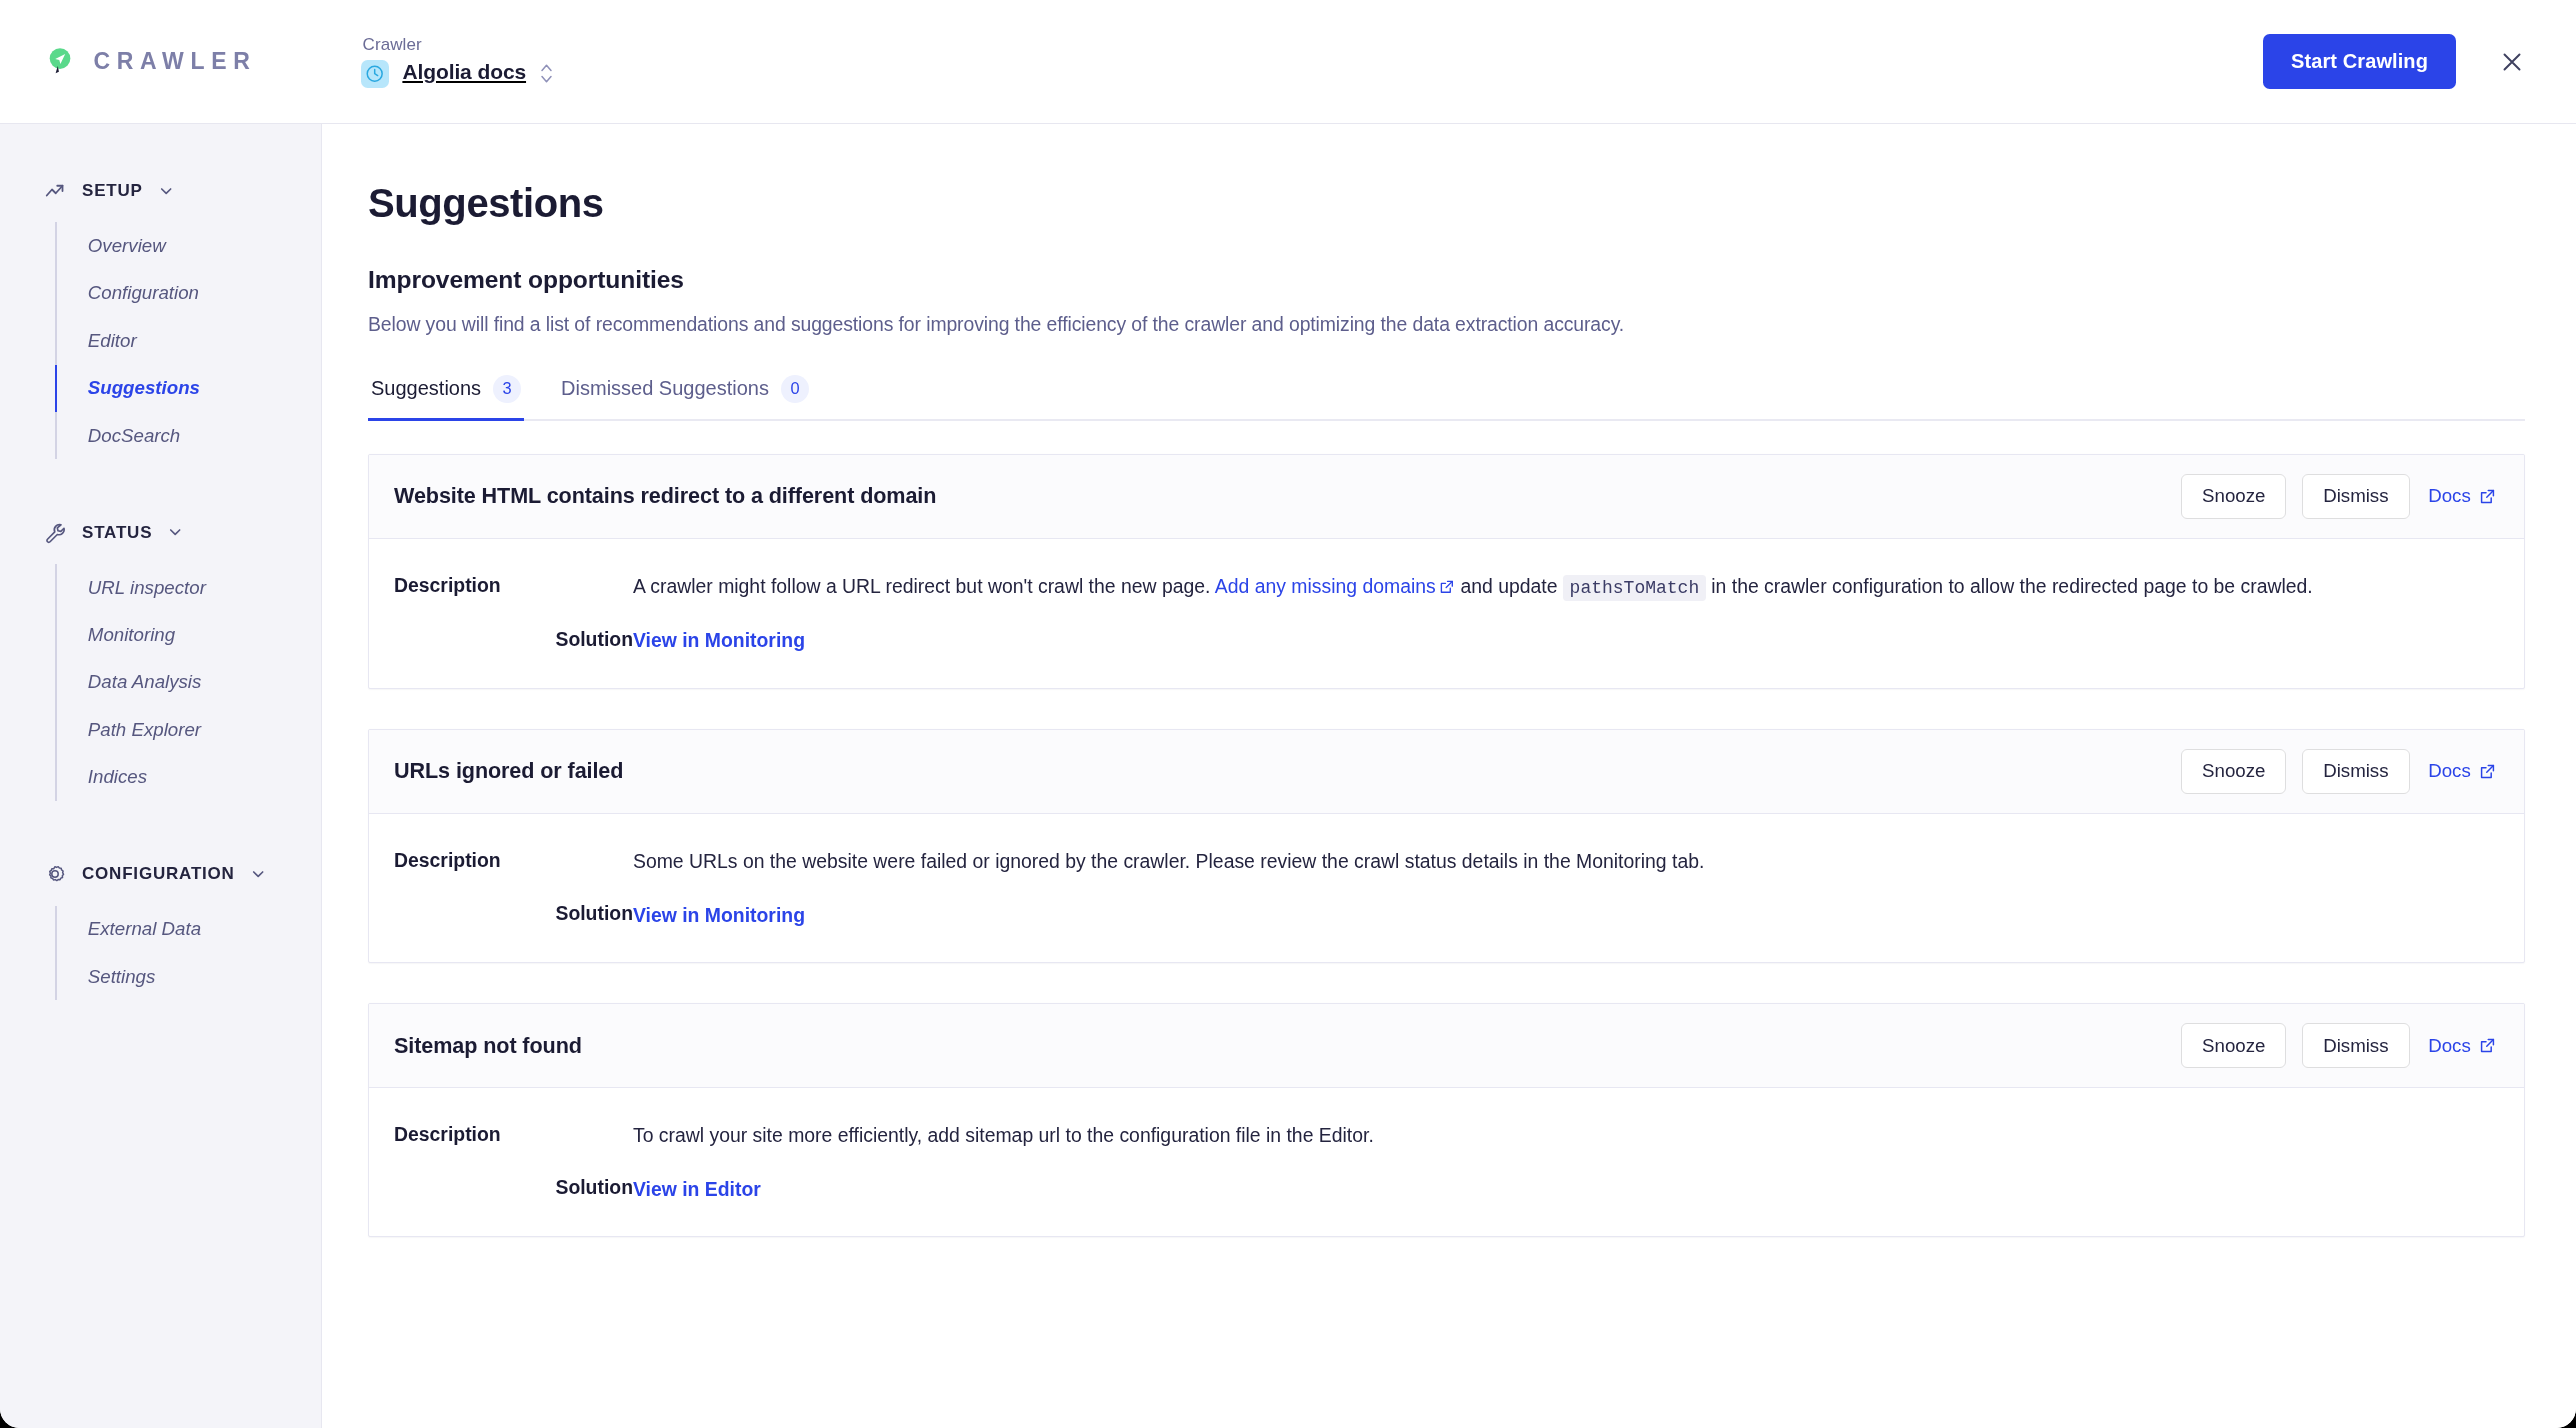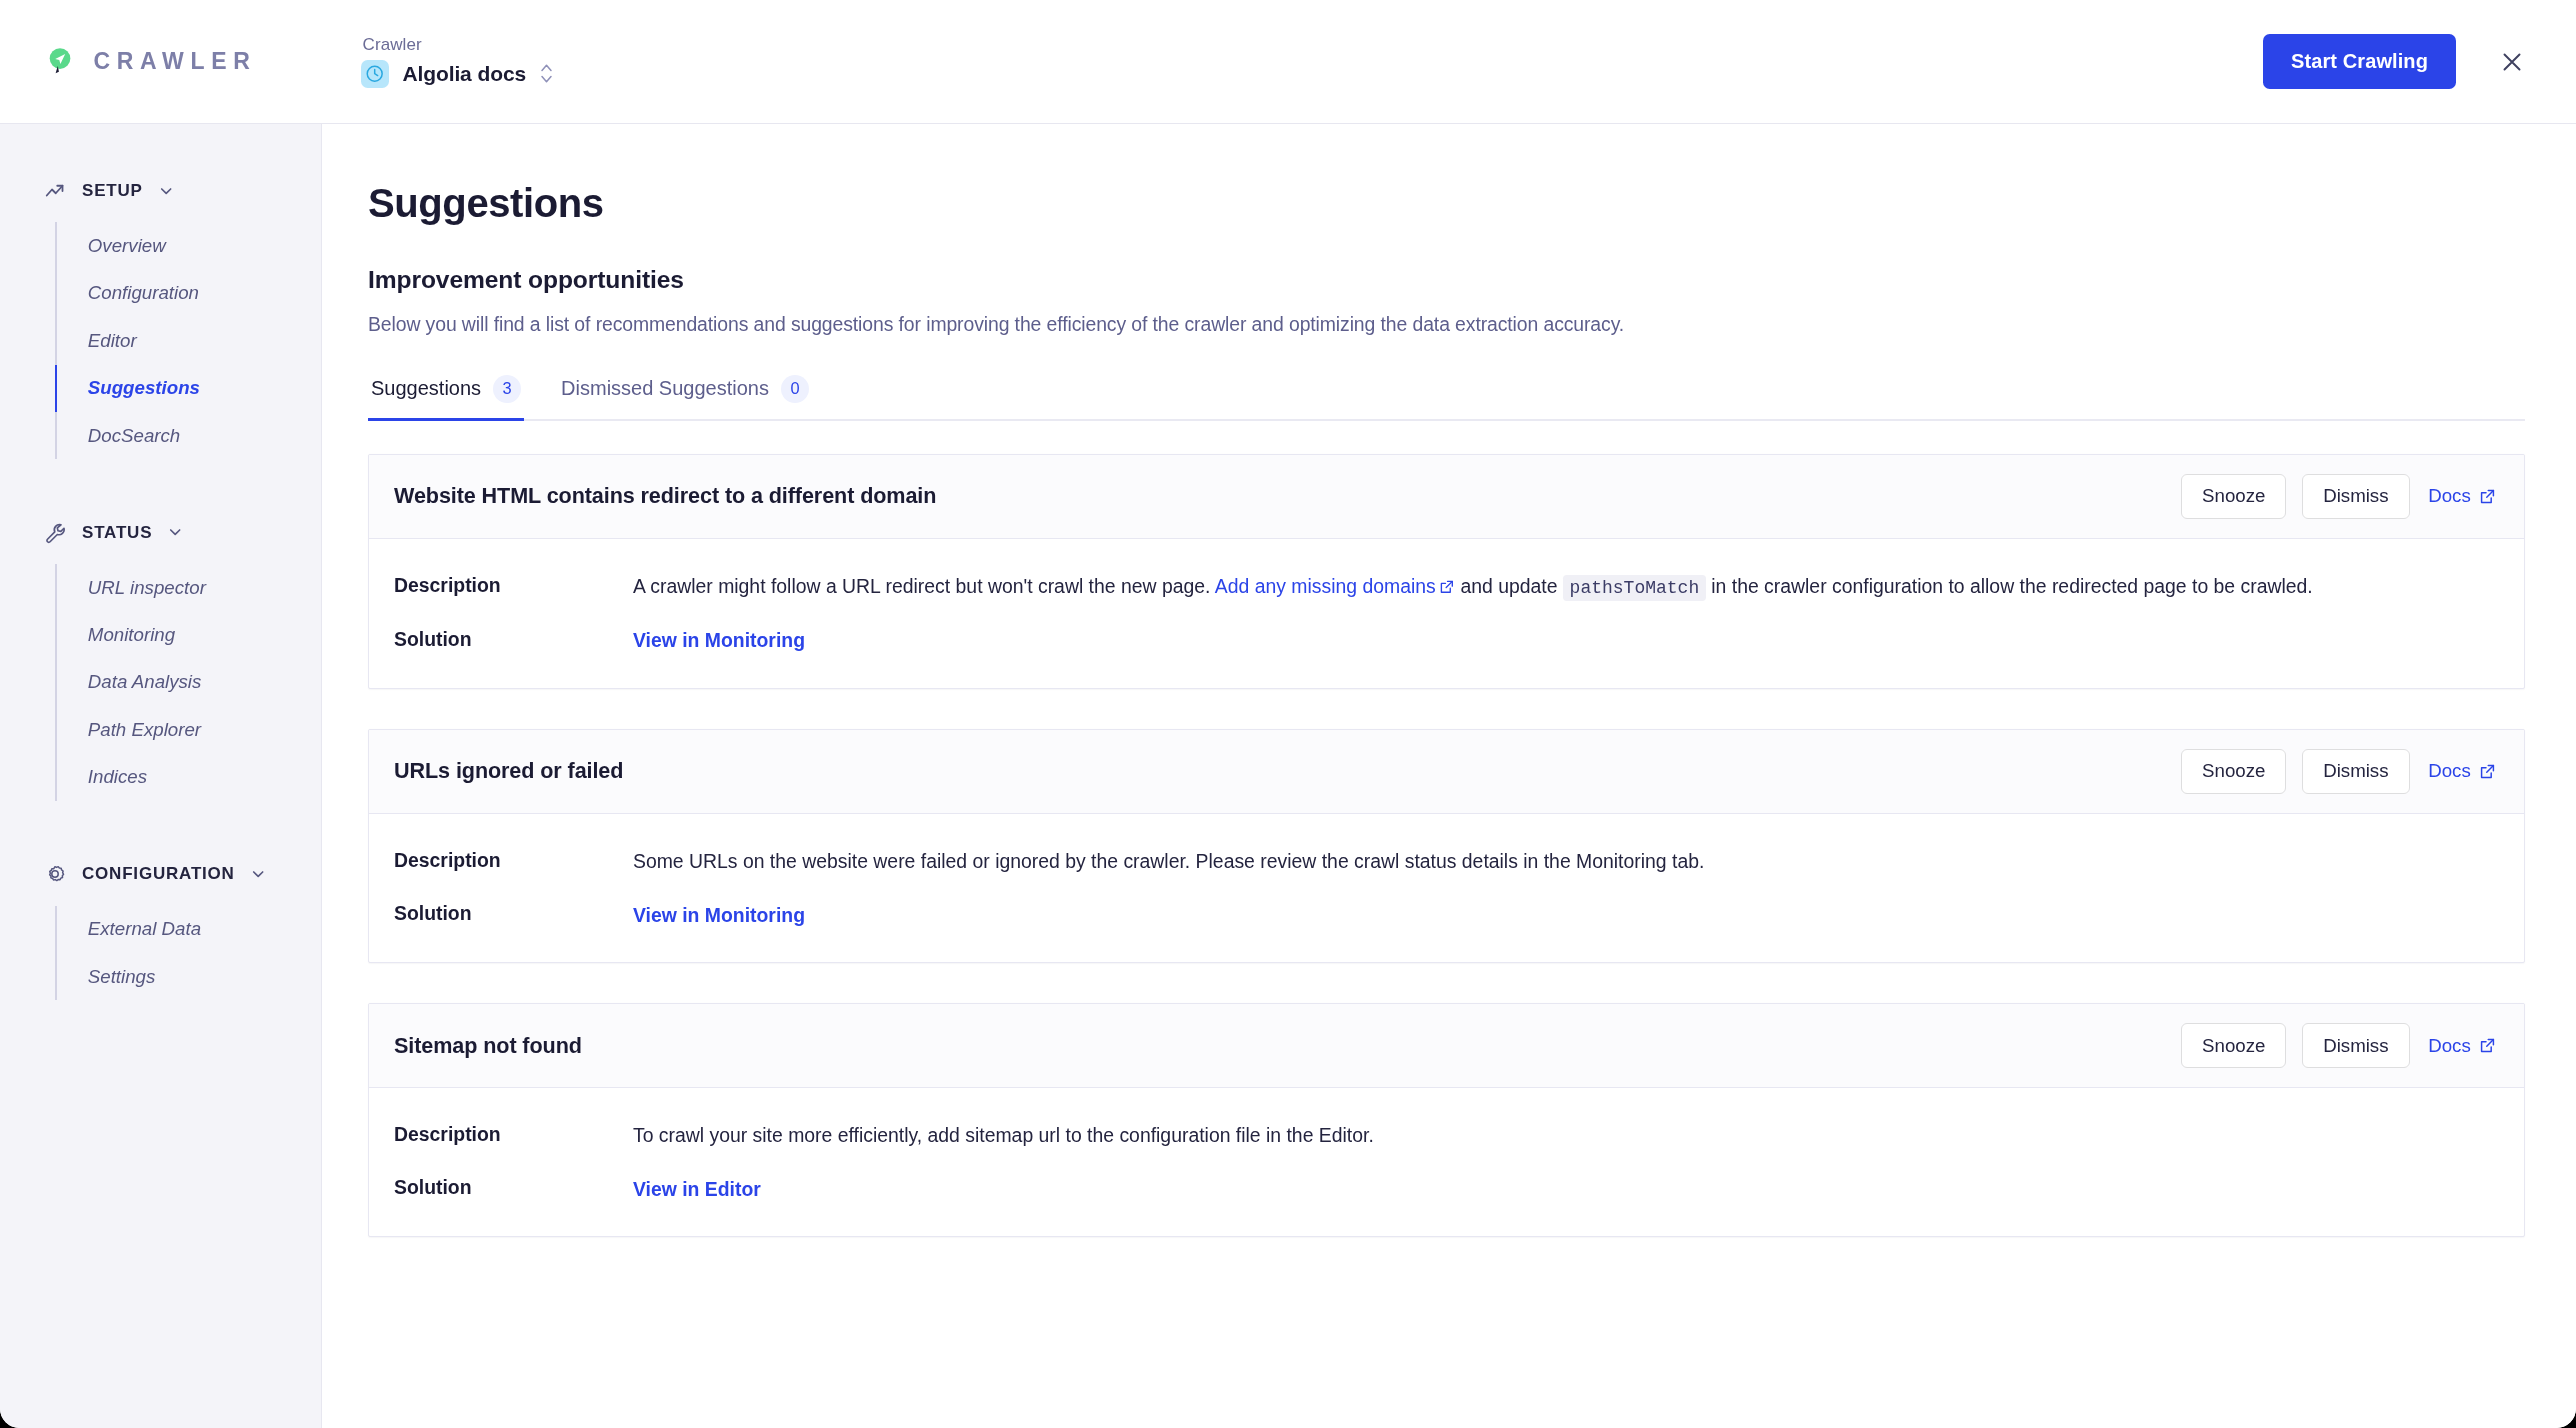--- a/index.html
+++ b/index.html
@@ -57,22 +57,22 @@
     gap: 4.5px;
   }
   .crawler-picker-label {
     font-size: 17px;
     color: #6b6c96;
     letter-spacing: 0.1px;
     padding-left: 1.5px;
   }
   .crawler-picker-row {
     display: flex;
-    align-items: center;
     gap: 13.4px;
+    text-decoration: underline;
   }
   .crawler-avatar {
     width: 28px; height: 28px;
     border-radius: 6.7px;
     background: #b7e6fb;
     display: flex;
     align-items: center;
     justify-content: center;
     flex: 0 0 28px;
   }
@@ -268,21 +268,21 @@
     cursor: pointer;
     padding: 4.5px 3px;
   }
 
   .card-body { padding: 33px 25px 33px 25px; }
   .kv-row {
     display: flex;
     align-items: flex-start;
     margin-bottom: 25px;
   }
-  .kv-row:last-child { margin-bottom: 0; }
+  .kv-row:last-child { margin-bottom: 0; text-align: right; }
   .kv-key {
     flex: 0 0 239px;
     font-size: 19.4px;
     font-weight: 700;
     color: #1b1b33;
     padding-top: 1.5px;
   }
   .kv-val {
     font-size: 19.4px;
     color: #24243f;

